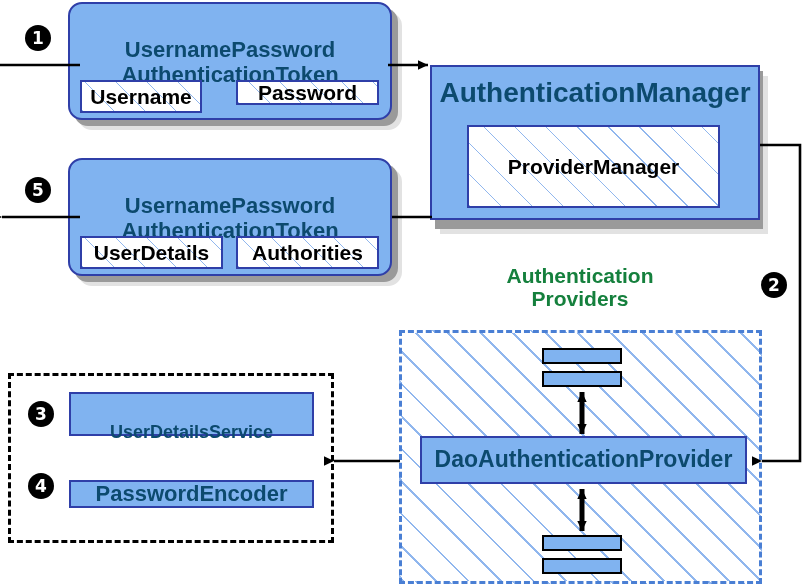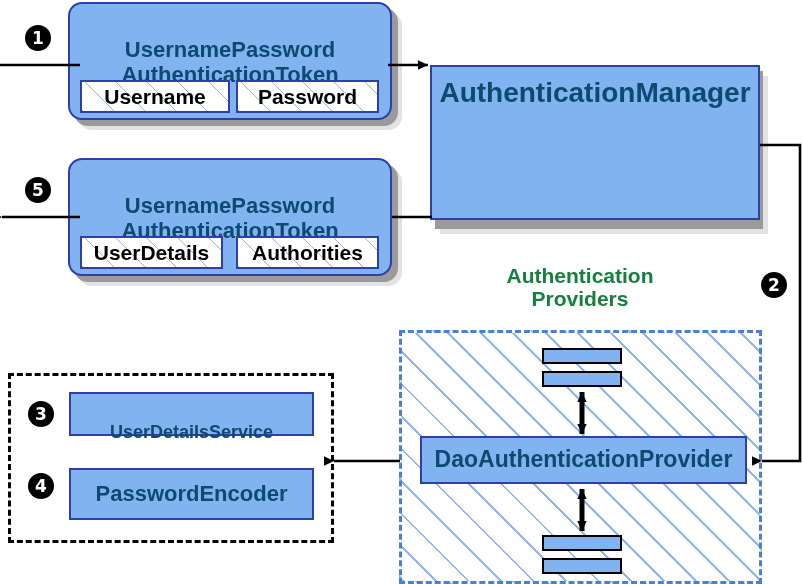--- a/index.html
+++ b/index.html
@@ -177,24 +177,24 @@
 
   <div class="shadow-light" style="left:78px; top:12px; width:324px; height:118px; border-radius:14px;"></div>
   <div class="shadow-dark" style="left:74px; top:8px; width:324px; height:118px; border-radius:14px;"></div>
 
   <div class="node rounded" style="left:68px; top:2px; width:324px; height:118px;">
     <div class="node-title" style="font-size:22px; margin-top:4px;">
       <div>UsernamePassword</div>
       <div>AuthenticationToken</div>
     </div>
   </div>
-  <div class="inner-box hatch-white" style="left:80px; top:80px; width:150px; height:33px; font-size:21px;">
+  <div class="inner-box hatch-white" style="left:80px; top:80px; width:122px; height:33px; font-size:21px;">
     <span>Username</span>
   </div>
-  <div class="inner-box hatch-white" style="left:236px; top:80px; width:143px; height:33px; font-size:21px;">
+  <div class="inner-box hatch-white" style="left:236px; top:80px; width:143px; height:25px; font-size:21px;">
     <span>Password</span>
   </div>
 
   <div class="shadow-light" style="left:78px; top:168px; width:324px; height:118px; border-radius:14px;"></div>
   <div class="shadow-dark" style="left:74px; top:164px; width:324px; height:118px; border-radius:14px;"></div>
 
   <div class="node rounded" style="left:68px; top:158px; width:324px; height:118px;">
     <div class="node-title" style="font-size:22px; margin-top:4px;">
       <div>UsernamePassword</div>
       <div>AuthenticationToken</div>
@@ -206,20 +206,23 @@
   <div class="inner-box hatch-white" style="left:236px; top:236px; width:143px; height:33px; font-size:21px;">
     <span>Authorities</span>
   </div>
 
   <div class="shadow-light" style="left:440px; top:76px; width:328px; height:158px;"></div>
   <div class="shadow-dark" style="left:435px; top:71px; width:328px; height:158px;"></div>
 
   <div class="node" style="left:430px; top:65px; width:330px; height:155px; justify-content:flex-start;">
     <div class="node-title" style="font-size:28px; margin-top:10px;">AuthenticationManager</div>
   </div>
+  <div class="inner-box hatch-white" style="left:467px; top:125px; width:253px; height:83px; font-size:21px;">
+    <span>ProviderManager</span>
+  </div>
 
   <div class="caption" style="left:450px; top:264px; width:260px; font-size:21px;">
     <div>Authentication</div>
     <div>Providers</div>
   </div>
 
   <div class="dashed-box dashed-blue" style="left:399px; top:330px; width:363px; height:254px;"></div>
 
   <div class="mini-bar" style="left:542px; top:348px; width:80px; height:16px;"></div>
   <div class="mini-bar" style="left:542px; top:371px; width:80px; height:16px;"></div>
@@ -236,21 +239,21 @@
   <div class="dashed-box dashed-black" style="left:8px; top:373px; width:326px; height:170px;"></div>
 
   <div class="shadow-light" style="left:57px; top:404px; width:250px; height:44px;"></div>
   <div class="shadow-dark" style="left:62px; top:399px; width:250px; height:44px;"></div>
   <div class="node" style="left:69px; top:392px; width:245px; height:44px;">
     <div class="node-title" style="font-size:18px;margin-top:36px;">UserDetailsService</div>
   </div>
 
   <div class="shadow-light" style="left:57px; top:476px; width:250px; height:44px;"></div>
   <div class="shadow-dark" style="left:62px; top:471px; width:250px; height:44px;"></div>
-  <div class="node" style="left:69px; top:468px; width:245px; height:52px;">
+  <div class="node" style="left:69px; top:480px; width:245px; height:28px;">
     <div class="node-title" style="font-size:22px;">PasswordEncoder</div>
   </div>
 
   <div class="badge" style="left:25px; top:25px;">
     <span>1</span>
   </div>
   <div class="badge" style="left:25px; top:177px;">
     <span>5</span>
   </div>
   <div class="badge" style="left:761px; top:272px;">

